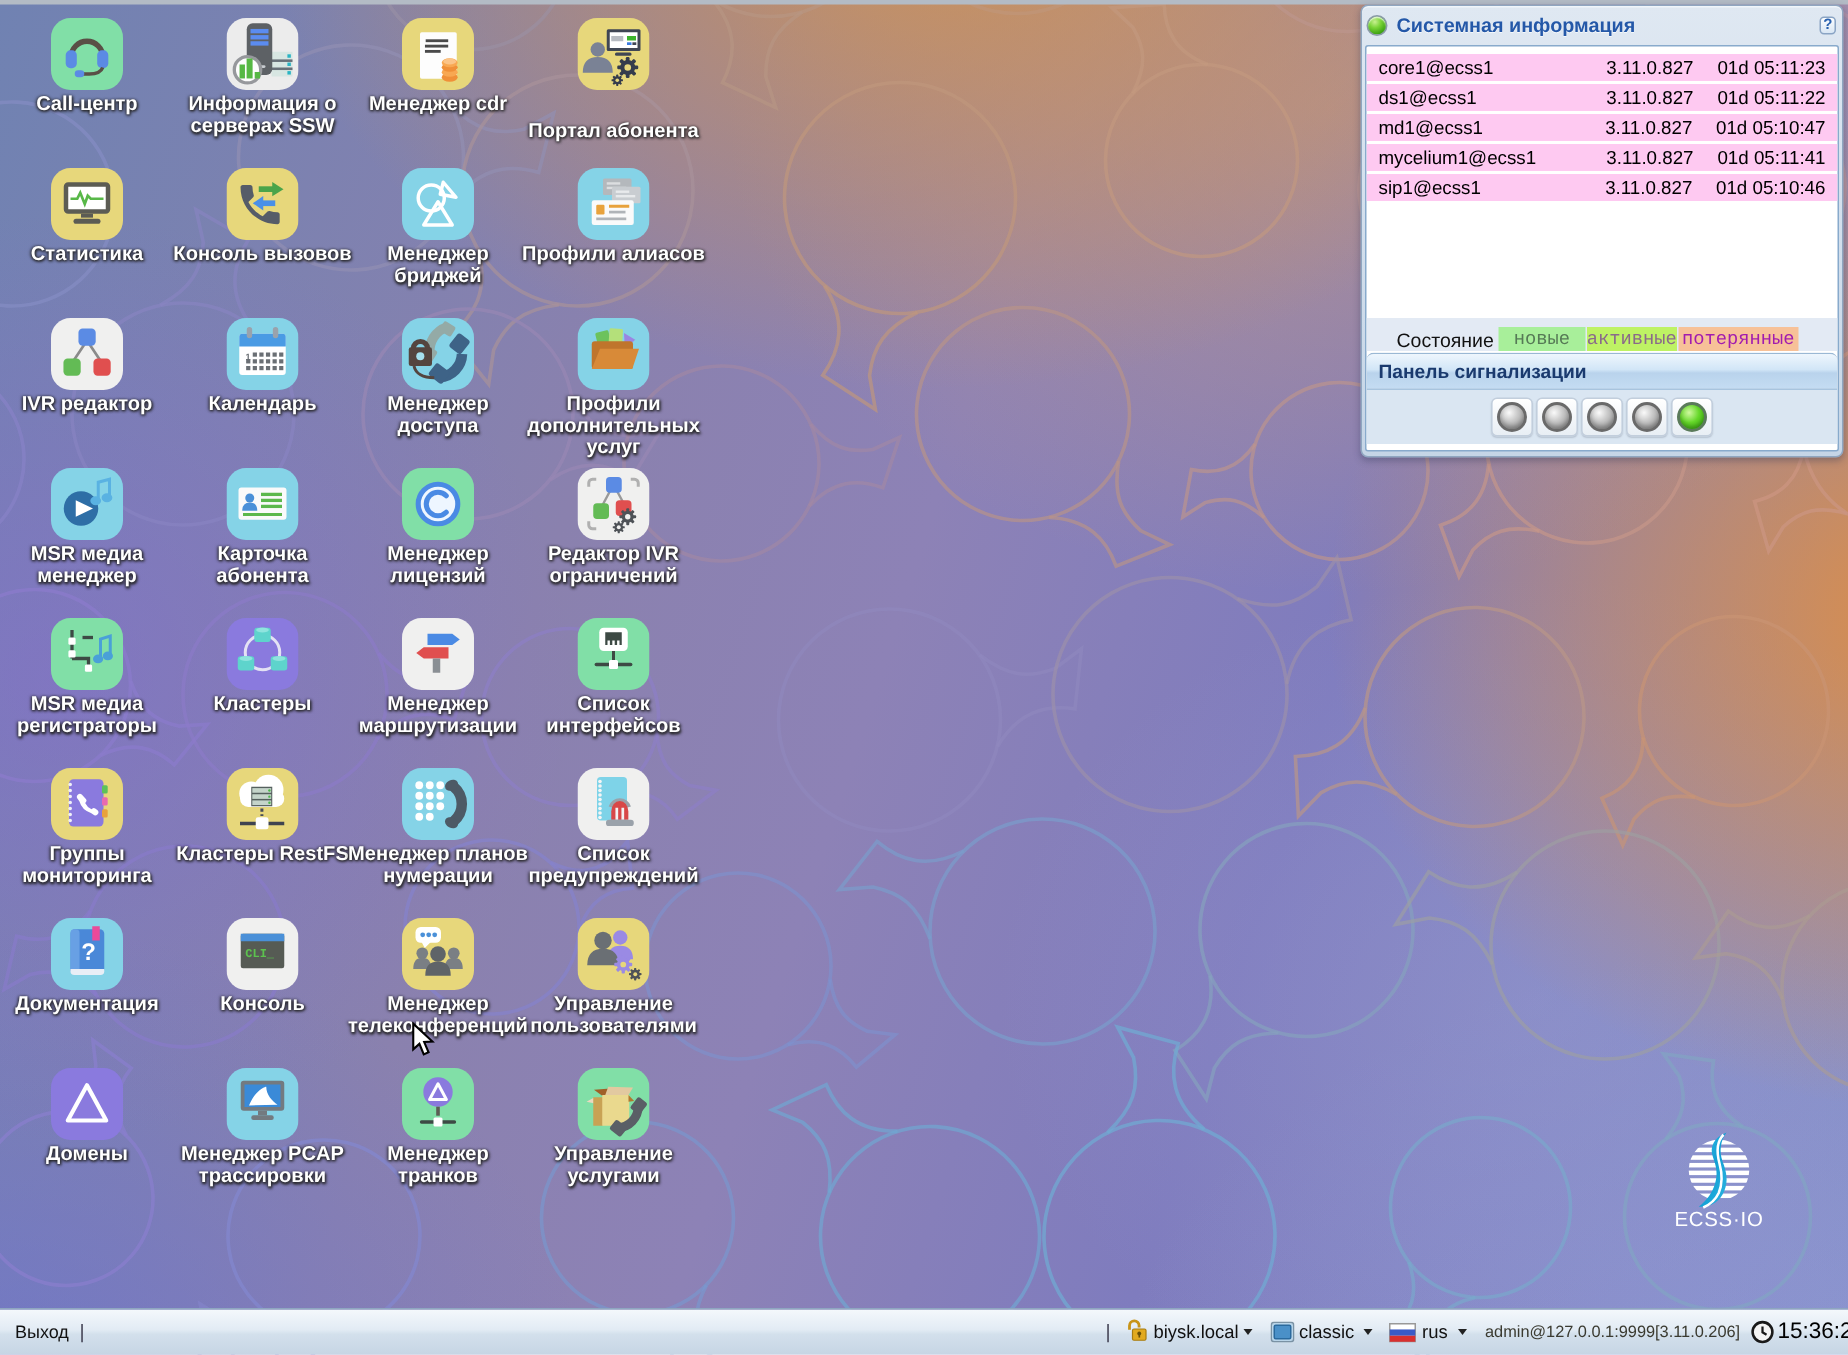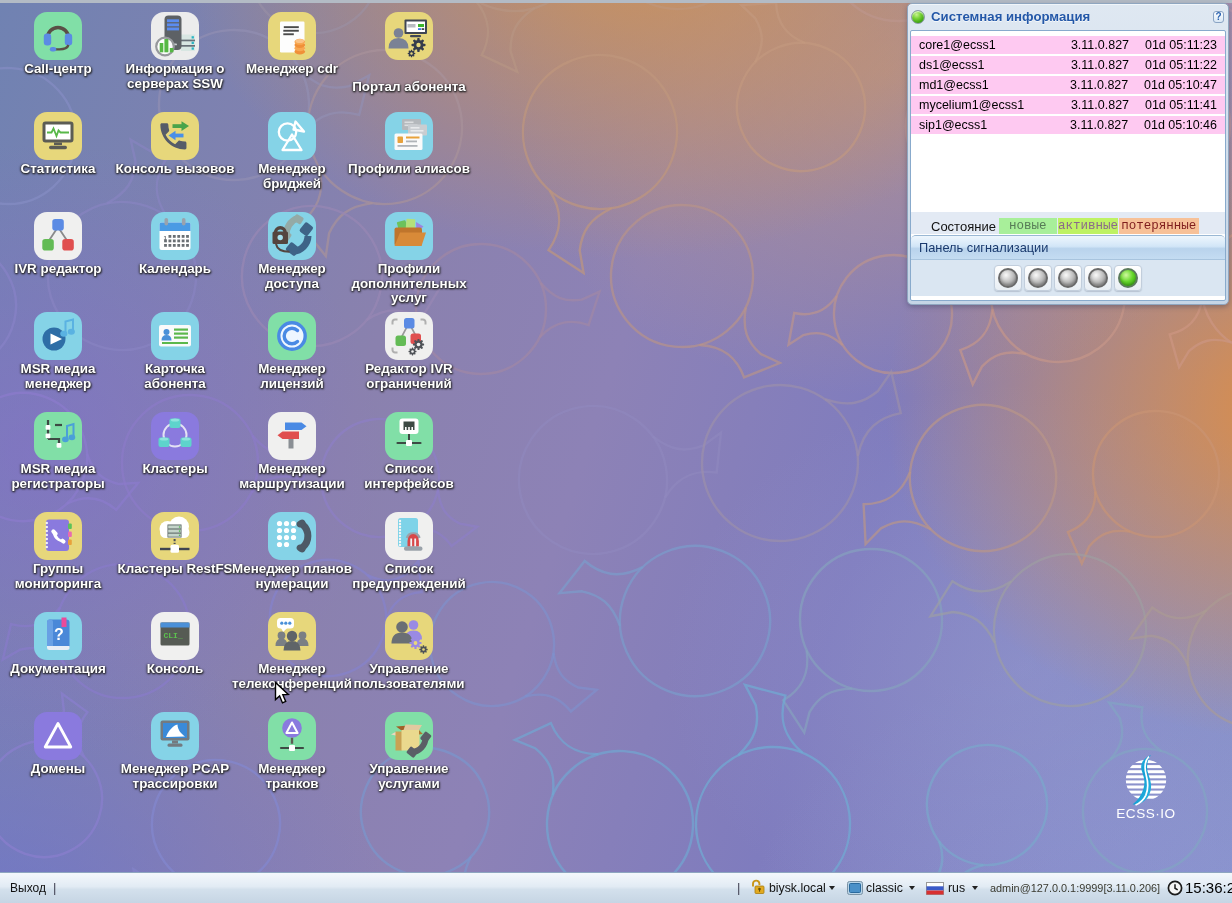--- a/index.html
+++ b/index.html
@@ -40,25 +40,25 @@
 .c1{padding-left:8px;width:144px}
 .c2{width:90px;text-align:center}
 .c3{flex:1;text-align:right;padding-right:8px}
 #plegend{position:absolute;left:0;top:181px;width:314px;height:22px;background:#e3eaf4;
  display:flex;align-items:flex-end}
 #lgt{font-size:13px;color:#111;margin-left:20px}
 .chip{font-family:"Liberation Mono",monospace;font-size:12.5px;height:16px;line-height:16px;
  display:inline-block;text-align:center;margin-left:1px}
 .chip.new{background:#a8ef9a;color:#567a56;width:58px;margin-left:3px}
 .chip.act{background:#bef264;color:#8a6a8a;width:60px}
-.chip.lost{background:#f7c198;color:#7f1d1d;width:80px}
+.chip.lost{background:#f7c198;color:#a21caf;width:80px}
 #psig{position:absolute;left:0;top:204px;width:314px;height:61px;border-top:1px solid #9ab8d4;
  border-radius:5px 5px 0 0;overflow:hidden;background:#dae6f2}
 #phead2{height:24px;background:linear-gradient(#eef6fd 0%,#d2e6f7 45%,#b9d3ec 55%,#c4dcf2 100%);
- border-bottom:1px solid #a8c4de;color:#1a3a6e;font-weight:normal;font-size:12.8px;line-height:24px;padding-left:8px}
+ border-bottom:1px solid #a8c4de;color:#1a3a6e;font-weight:bold;font-size:12.8px;line-height:24px;padding-left:8px}
 #pleds{height:36px;display:flex;align-items:center;justify-content:center;gap:2px}
 .ledbtn{width:28px;height:26px;background:linear-gradient(#ffffff,#e8eef4);border:1px solid #c2cedc;
  border-radius:4px;display:flex;align-items:center;justify-content:center;box-shadow:0 1px 1px rgba(80,90,110,0.25)}
 .led{width:20px;height:20px;border-radius:50%;
  background:radial-gradient(circle at 38% 32%, #fafafa 0%, #c8c8c8 40%, #8a8a8a 100%);
  border:2px solid #6a6a6a;box-shadow:inset 0 -2px 3px rgba(0,0,0,0.25)}
 .led.g{background:radial-gradient(circle at 38% 32%, #d0f8a0 0%, #66d82a 45%, #2fa80a 100%);border:2px solid #5a7a5a}
 #logo{position:absolute;left:1114px;top:749px}
 #cursor{position:absolute;left:274px;top:681px}
 #taskbar{position:absolute;left:0;top:872px;width:1232px;height:31px;

